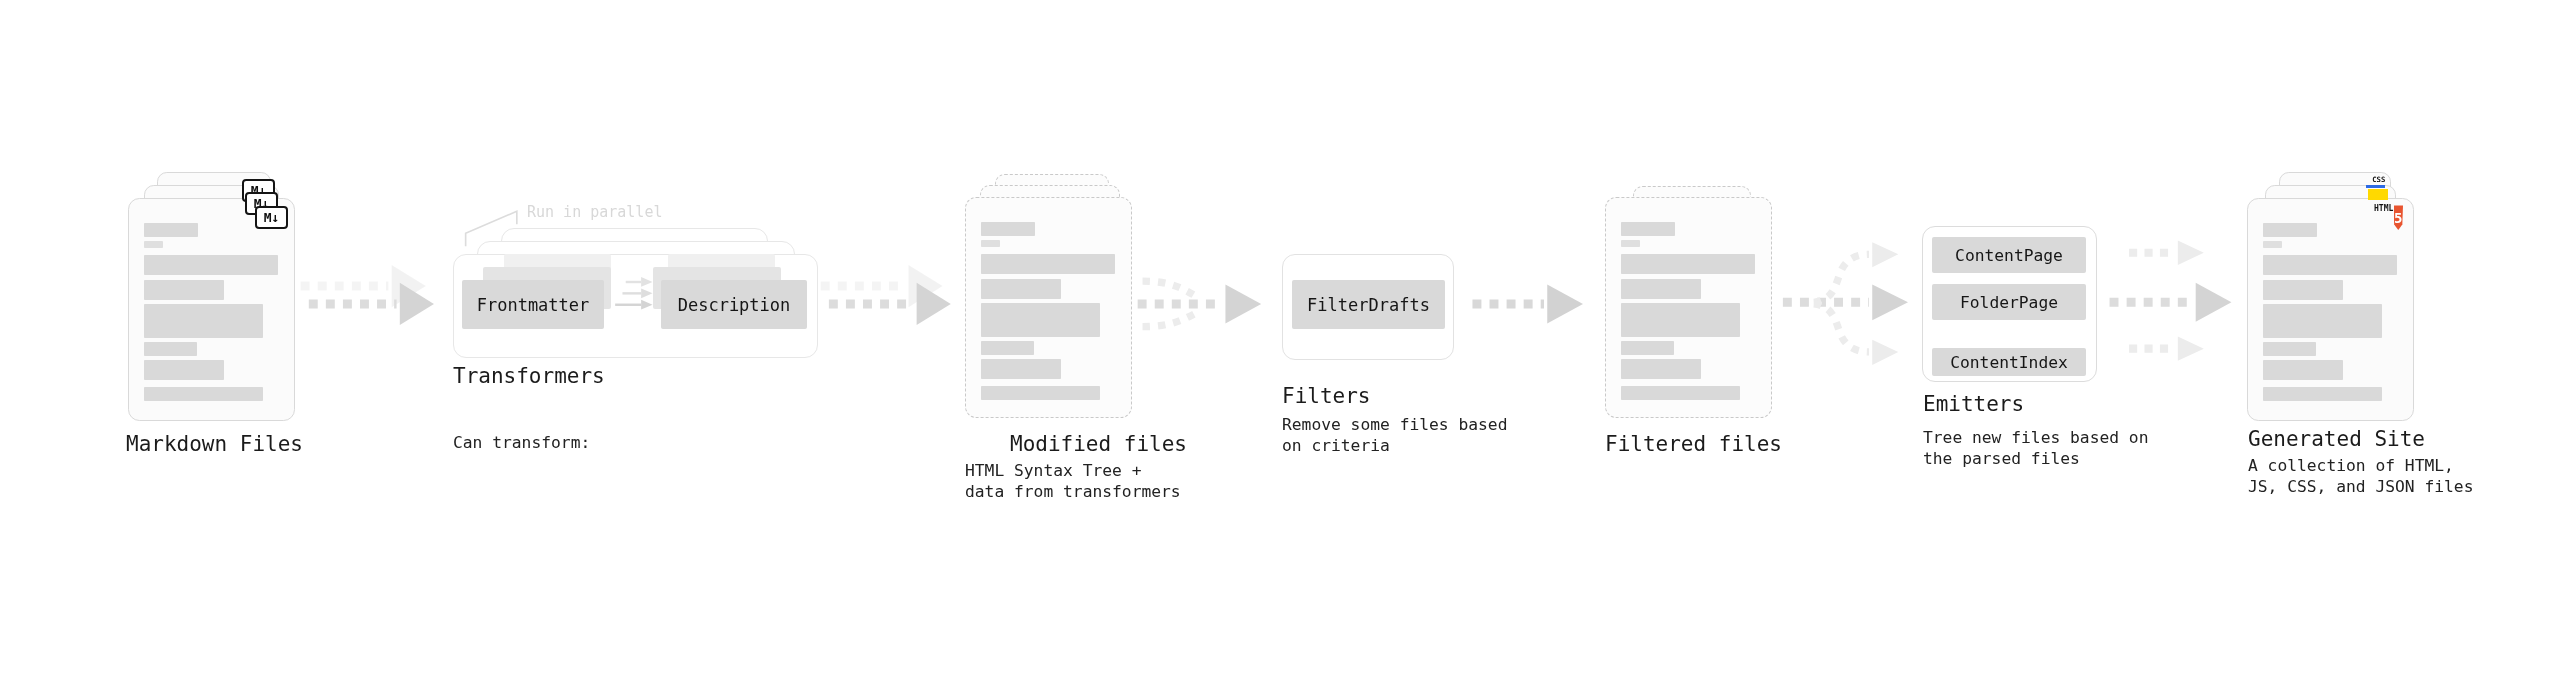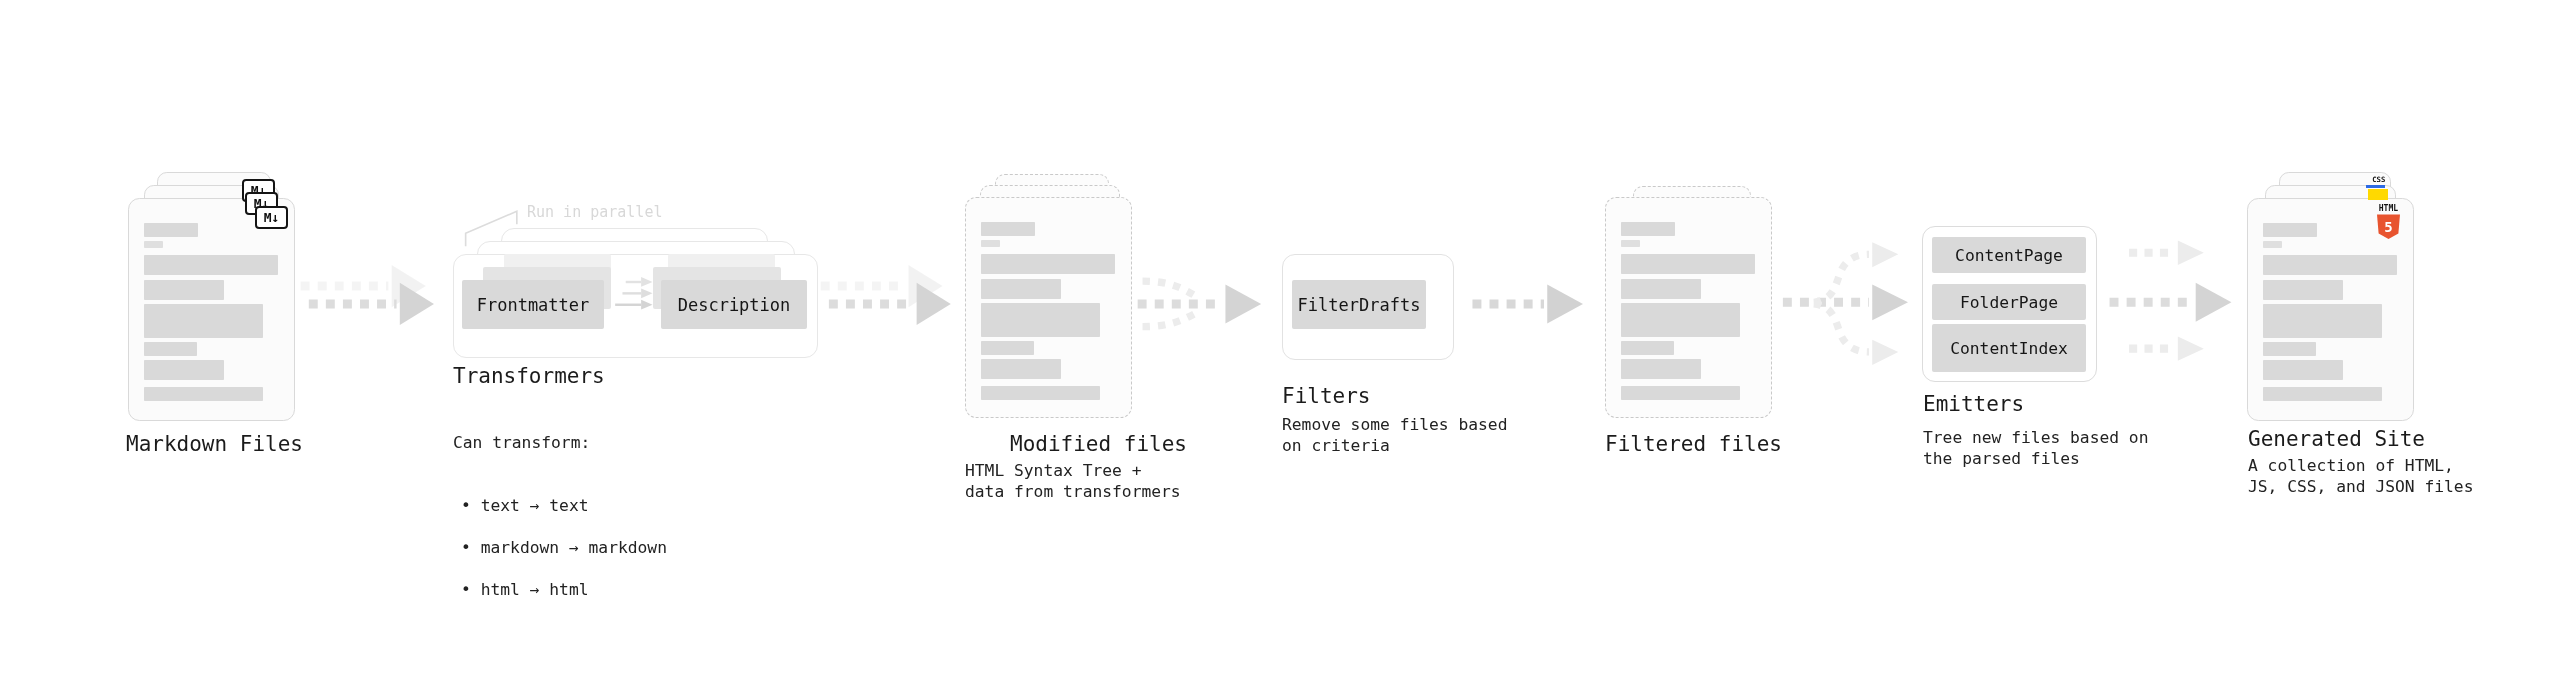--- a/index.html
+++ b/index.html
@@ -44,21 +44,21 @@
   
   .md-badge{position:absolute;width:33px;height:23px;background:#fff;border:2.4px solid #141414;border-radius:4.1px;
             box-sizing:border-box;display:flex;align-items:center;justify-content:center;
             font-size:13px;font-weight:bold;color:#111;z-index:1}
 
   
   .css-badge{position:absolute;width:24.4px;height:14px;display:flex;flex-direction:column;align-items:flex-end;z-index:1}
   .css-txt{font-size:7.3px;font-weight:bold;line-height:8.1px;color:#111}
   .css-bar{width:19.5px;height:3.3px;background:#2d6ae3;margin-top:0.8px}
   .js-badge{position:absolute;width:19.5px;height:10.6px;background:#ffd900;z-index:1}
-  .html5{position:absolute;width:29px;display:flex;flex-direction:column;align-items:center}
+  .html5{position:absolute;width:29px;display:flex;flex-direction:row;align-items:flex-start}
   .html5-word{font-size:8.1px;font-weight:bold;color:#111;line-height:9px}
   .shield{width:23px;height:24.4px;margin-top:1.6px;background:#e8542f;
           clip-path:polygon(0 0,100% 0,93% 78%,50% 100%,7% 78%);
           display:flex;align-items:center;justify-content:center}
   .shield span{color:#fff;font-size:14px;font-weight:bold;line-height:1}
 
   svg.arrows{position:absolute;left:0;top:0;pointer-events:none}
 </style>
 </head>
 <body>
@@ -96,25 +96,20 @@
     <div class="pill ghost1" style="left:483px;top:267px;width:128px;height:42px"></div>
     <div class="pill" style="left:462px;top:280px;width:142px;height:49px">Frontmatter</div>
 
     <div class="pill ghost2" style="left:668px;top:254px;width:107px;height:37px"></div>
     <div class="pill ghost1" style="left:653px;top:267px;width:128px;height:42px"></div>
     <div class="pill" style="left:661px;top:280px;width:146px;height:49px">Description</div>
 
     <div class="stage-label" style="left:453px;top:364px">Transformers</div>
     <div class="stage-desc" style="left:453px;top:411px">
       <div>Can transform:</div>
-      <div class="bullets">
-        <div>• text → text</div>
-        <div>• markdown → markdown</div>
-        <div>• html → html</div>
-      </div>
     </div>
   </section>
 
   <section>
     <div class="tab dashed" style="left:995px;top:174px;width:114px"></div>
     <div class="tab dashed" style="left:980px;top:185px;width:140px"></div>
     <div class="doc dashed" style="left:965px;top:197px;height:221px">
       <div class="bars">
         <i></i>
           <i></i>
@@ -126,21 +121,21 @@
           <i></i>
       </div>
     </div>
     <div class="stage-label" style="left:1010px;top:432px">Modified files</div>
     <div class="stage-desc" style="left:965px;top:460px">HTML Syntax Tree +
 data from transformers</div>
   </section>
 
   <section>
     <div class="obox" style="left:1282px;top:254px;width:172px;height:106px;border-color:#e2e2e2"></div>
-    <div class="pill" style="left:1292px;top:280px;width:134px;height:49px">FilterDrafts</div>
+    <div class="pill" style="left:1292px;top:280px;width:153px;height:49px">FilterDrafts</div>
     <div class="stage-label" style="left:1282px;top:384px">Filters</div>
     <div class="stage-desc" style="left:1282px;top:414px">Remove some files based
 on criteria</div>
   </section>
 
   <section>
     <div class="tab dashed" style="left:1633px;top:186px;width:118px;height:32.5px"></div>
     <div class="doc dashed" style="left:1605px;top:197px;height:221px">
       <div class="bars">
         <i></i>
@@ -153,21 +148,21 @@
           <i></i>
       </div>
     </div>
     <div class="stage-label" style="left:1605px;top:432px">Filtered files</div>
   </section>
 
   <section>
     <div class="obox darker" style="left:1922px;top:226px;width:175px;height:156px"></div>
     <div class="pill small" style="left:1932px;top:237px;width:154px;height:36px">ContentPage</div>
     <div class="pill small" style="left:1932px;top:284px;width:154px;height:36px">FolderPage</div>
-    <div class="pill small" style="left:1932px;top:324px;width:154px;height:48px">ContentIndex</div>
+    <div class="pill small" style="left:1932px;top:348px;width:154px;height:28px">ContentIndex</div>
     <div class="stage-label" style="left:1923px;top:392px">Emitters</div>
     <div class="stage-desc" style="left:1923px;top:427px">Tree new files based on
 the parsed files</div>
   </section>
 
   <section>
     <div class="tab solid" style="left:2279px;top:172px;width:112px"></div>
     <div class="css-badge" style="left:2361px;top:176px">
       <span class="css-txt">CSS</span>
       <span class="css-bar"></span>

